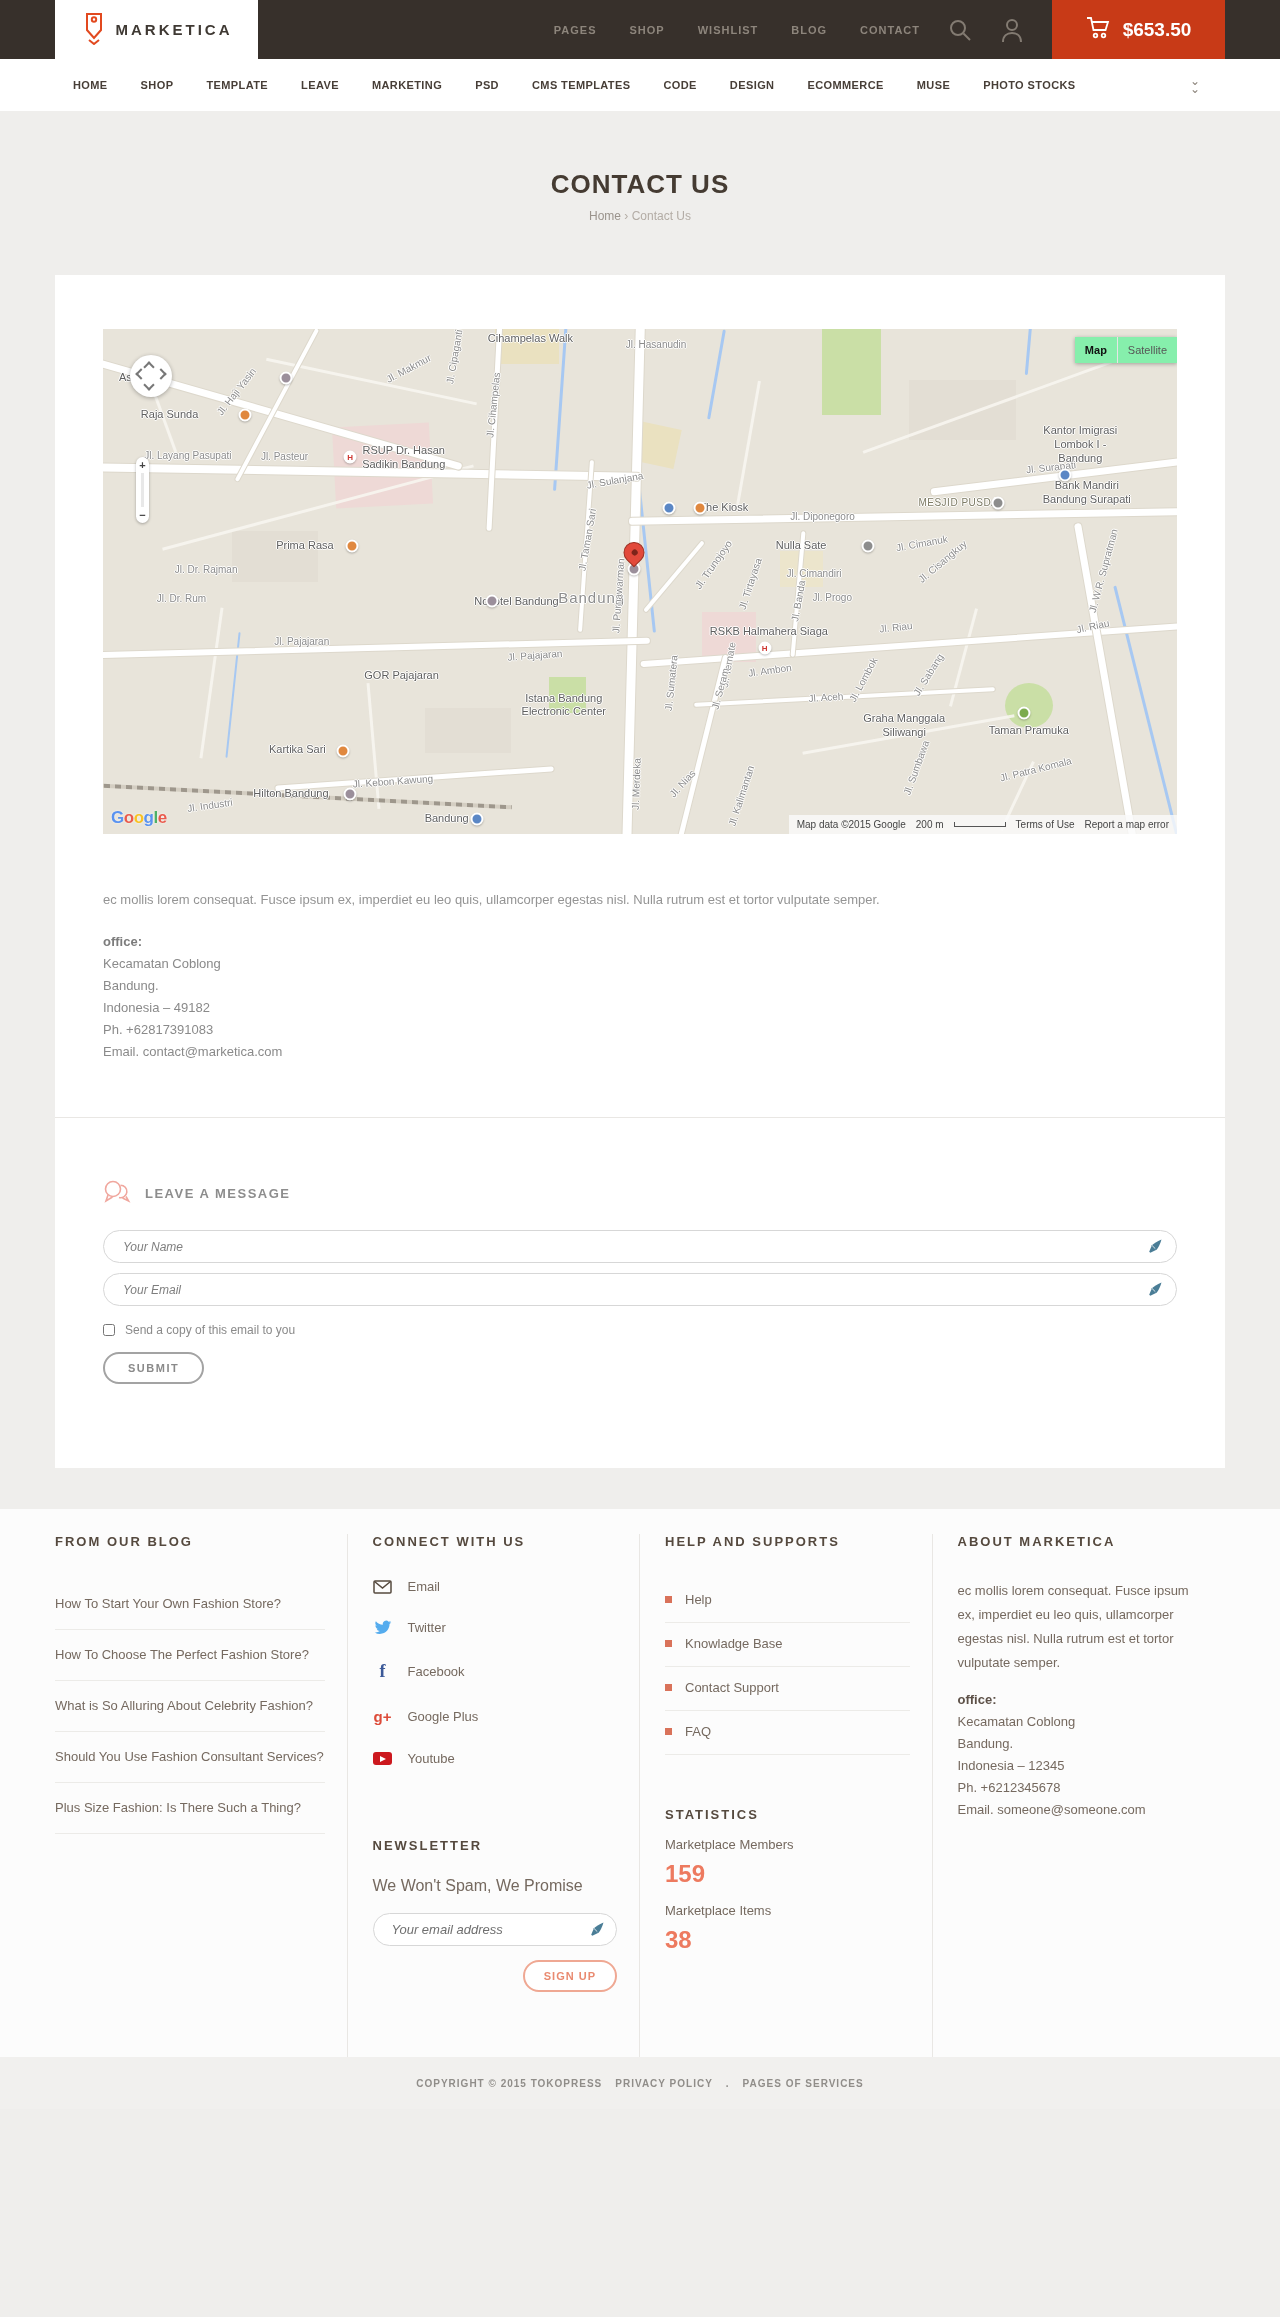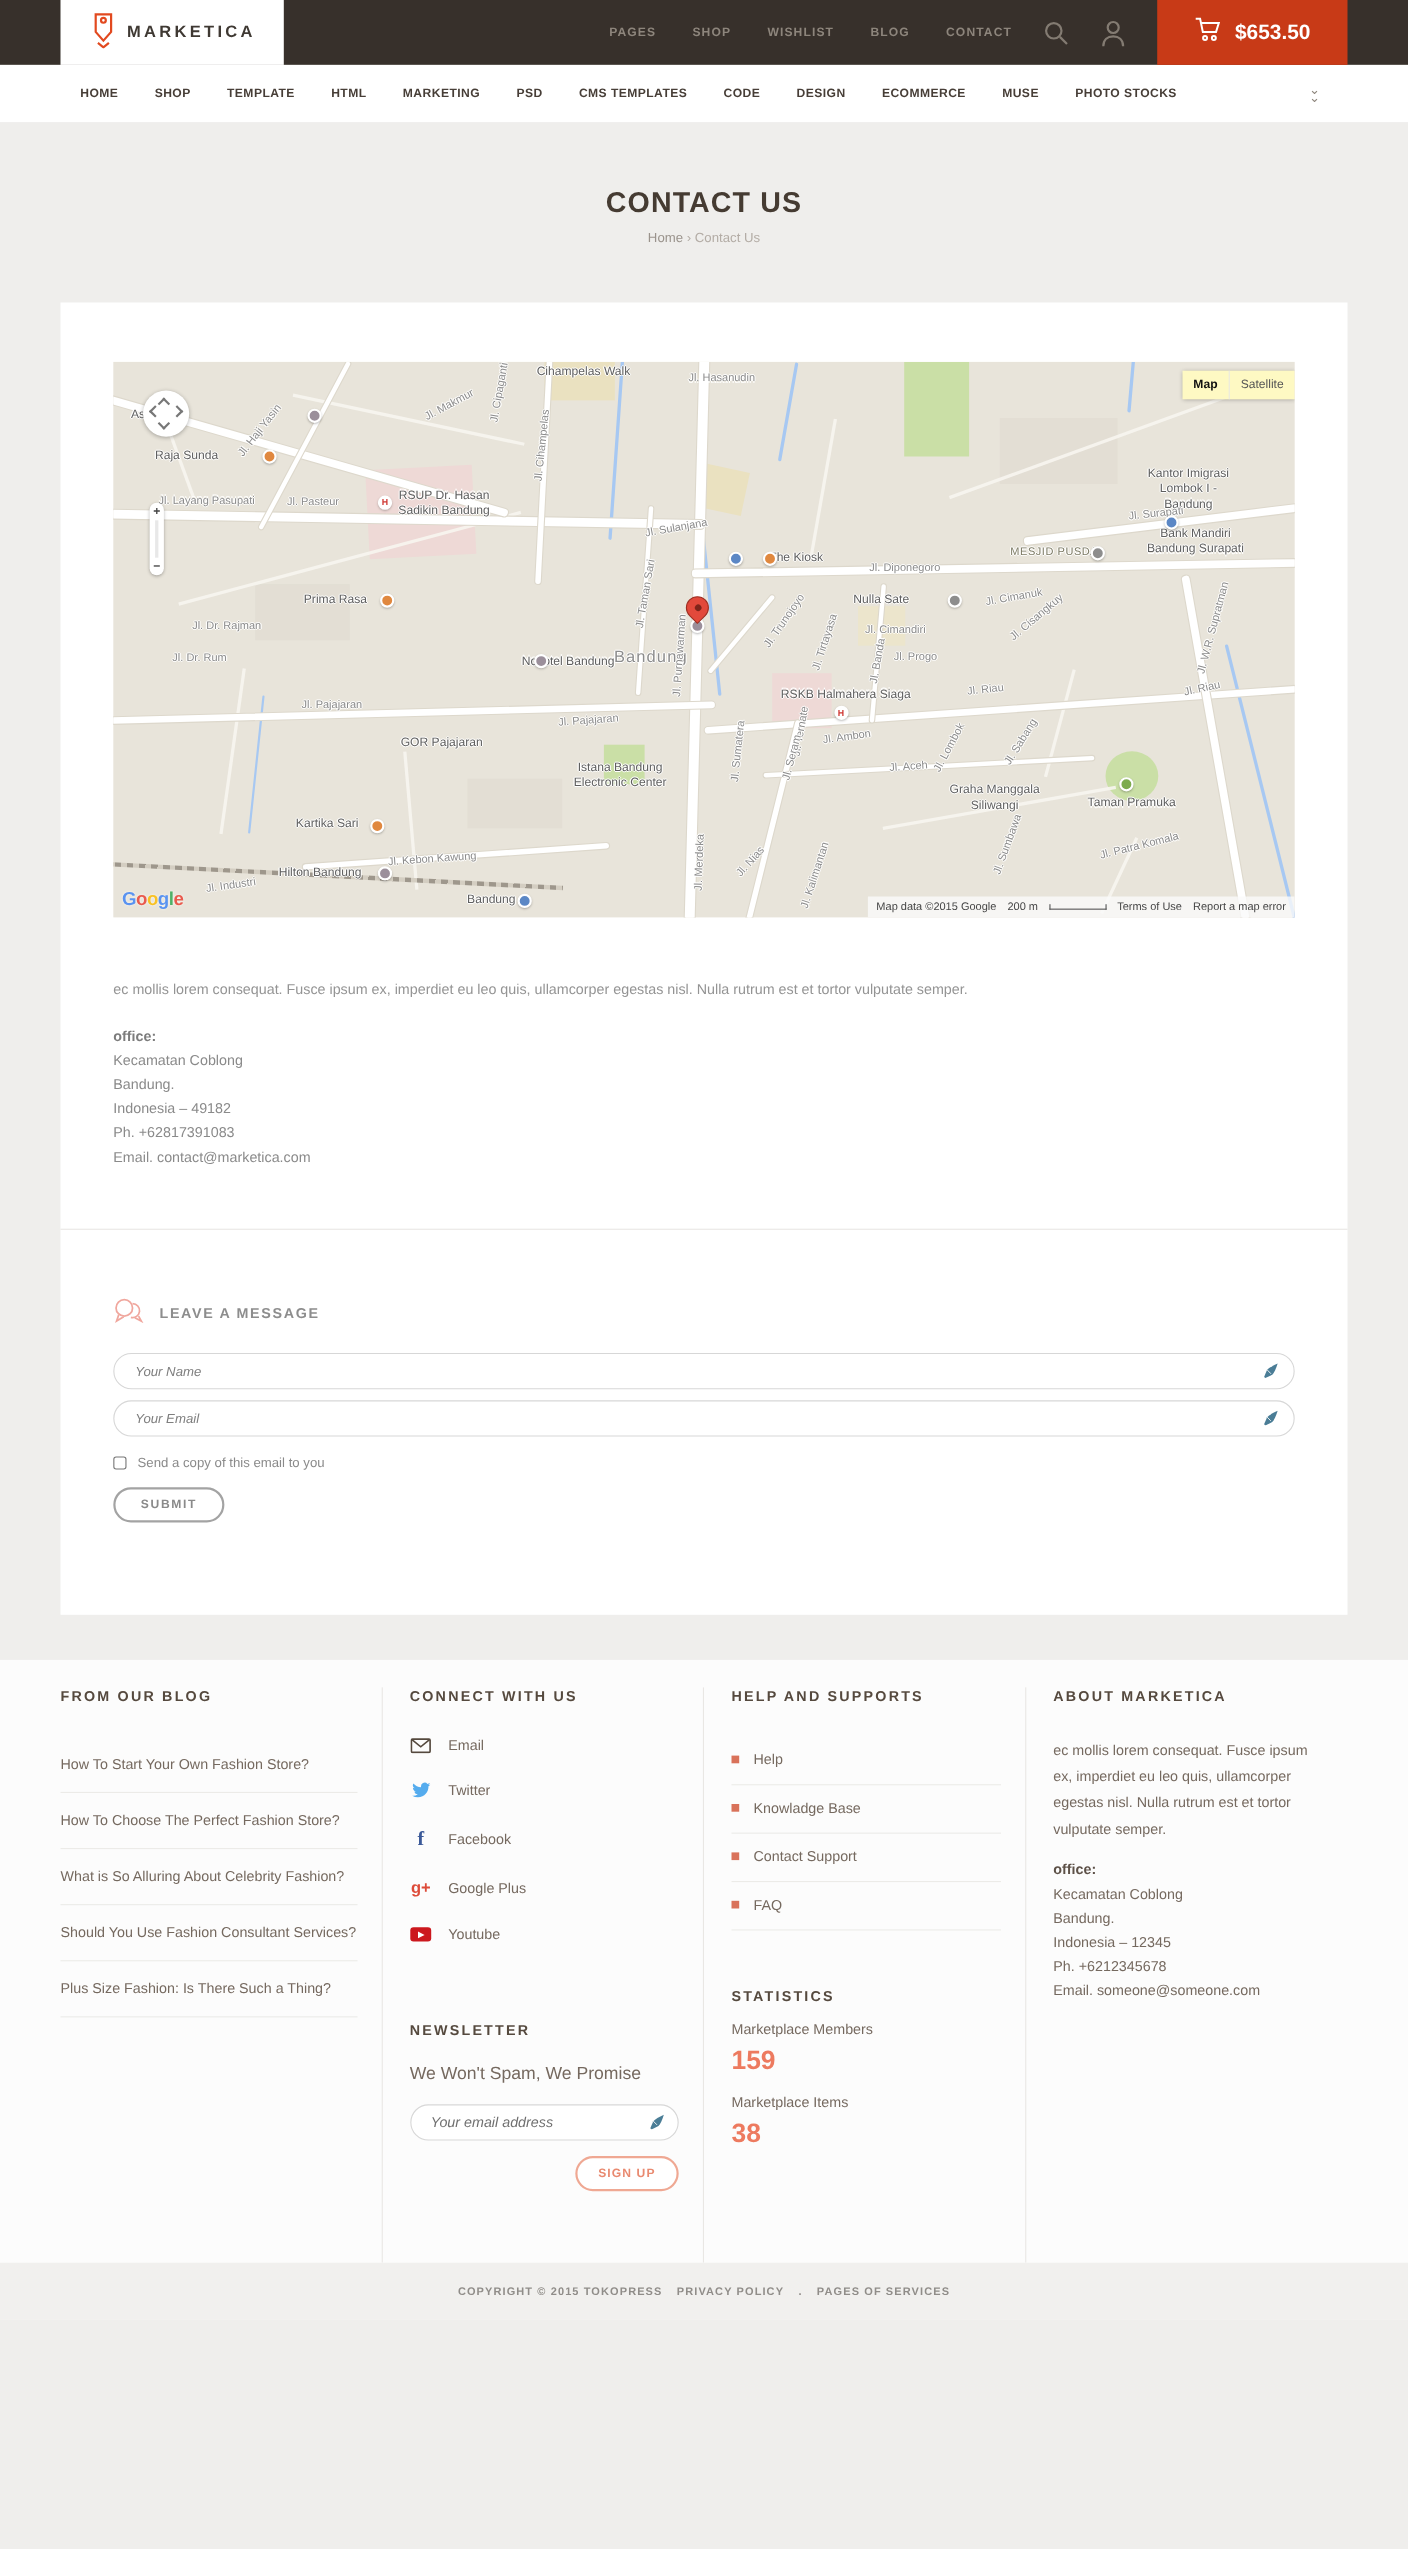--- a/index.html
+++ b/index.html
@@ -63,21 +63,21 @@
   .pan i { position:absolute; width:8px; height:8px; border:2px solid #777; border-width:2px 2px 0 0; }
   .pan .n { left:15px; top:8px;  transform:rotate(-45deg); }
   .pan .e { right:7px; top:15px; transform:rotate(45deg); }
   .pan .s { left:15px; bottom:8px; transform:rotate(135deg); }
   .pan .w { left:7px;  top:15px; transform:rotate(-135deg); }
   .zoomctl { position:absolute; left:33px; top:128px; width:13px; background:#fff; border-radius:7px;
              box-shadow:0 1px 3px rgba(0,0,0,.3); text-align:center; color:#444; font-size:11px; font-weight:bold;
              padding:2px 0; cursor:pointer; z-index:6; }
   .zoomctl i { display:block; height:34px; border-left:3px solid #e8e8e8; margin:2px auto; width:3px; }
   .map-type { position:absolute; top:8px; right:0; display:flex; z-index:6; box-shadow:0 1px 4px rgba(0,0,0,.3); }
-  .map-type div { background:#fef9c3; font-size:11px; padding:7px 10px; cursor:pointer; }
+  .map-type div { background:#86efac; font-size:11px; padding:7px 10px; cursor:pointer; }
   .map-type .mt-map { font-weight:bold; color:#111; border-right:1px solid #e6e6e6; }
   .map-type .mt-sat { color:#565656; }
   .glogo { position:absolute; left:8px; bottom:6px; font-size:17px; font-weight:bold; z-index:6;
            text-shadow:0 0 2px #fff; letter-spacing:-.5px; }
   .map-attr { position:absolute; right:0; bottom:0; display:flex; align-items:center; gap:10px;
               background:rgba(250,250,250,.8); font-size:10px; color:#454545; padding:4px 8px; z-index:6; }
   .scalebar { display:inline-block; width:52px; height:5px; border:1px solid #555; border-top:none; }
   .map-attr .lnk { cursor:pointer; }
 
   
@@ -193,21 +193,21 @@
       </div>
     </div>
   </div>
 </header>
 
 <nav class="catbar">
   <div class="container" id="cat-nav">
       <span class="cat-item">HOME</span>
       <span class="cat-item">SHOP</span>
       <span class="cat-item">TEMPLATE</span>
-      <span class="cat-item">HTML</span>
+      <span class="cat-item">LEAVE</span>
       <span class="cat-item">MARKETING</span>
       <span class="cat-item">PSD</span>
       <span class="cat-item">CMS TEMPLATES</span>
       <span class="cat-item">CODE</span>
       <span class="cat-item">DESIGN</span>
       <span class="cat-item">ECOMMERCE</span>
       <span class="cat-item">MUSE</span>
       <span class="cat-item">PHOTO STOCKS</span>
       <span class="cat-more" style="white-space: pre-line;">⌄
 ⌄</span>

